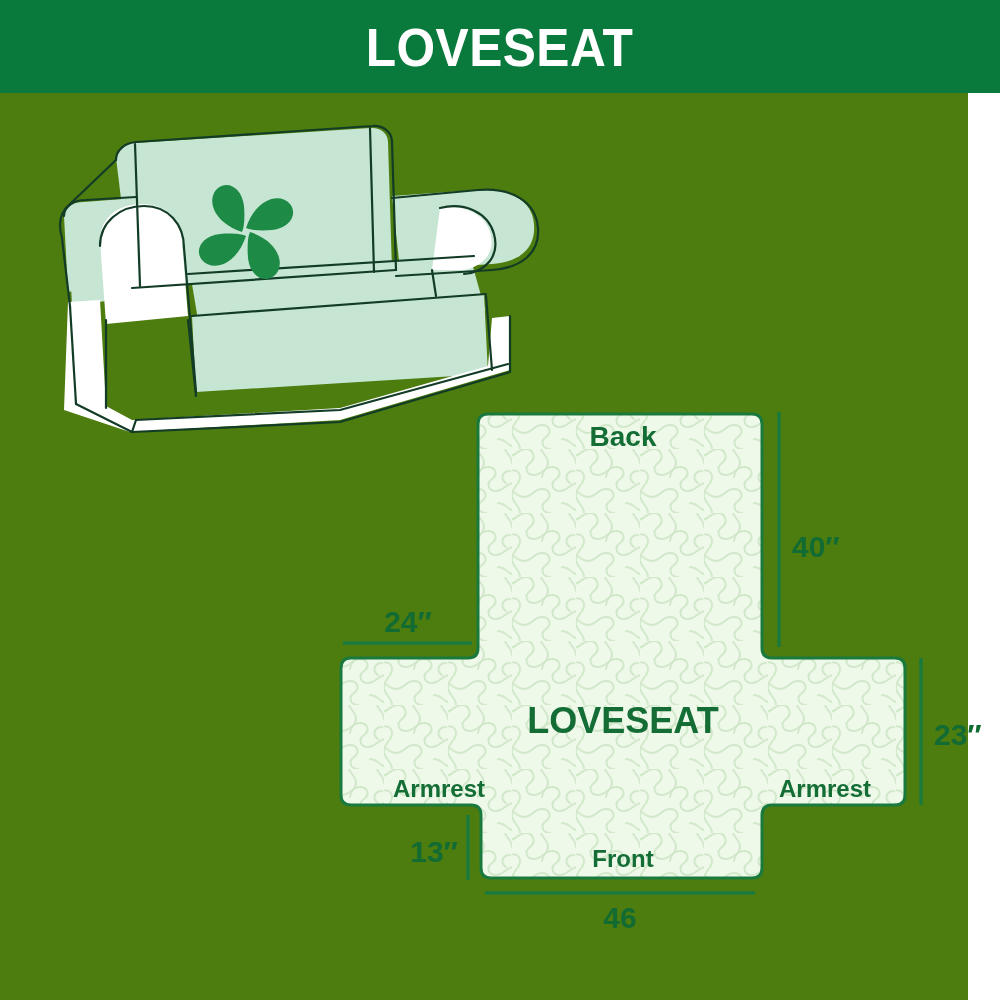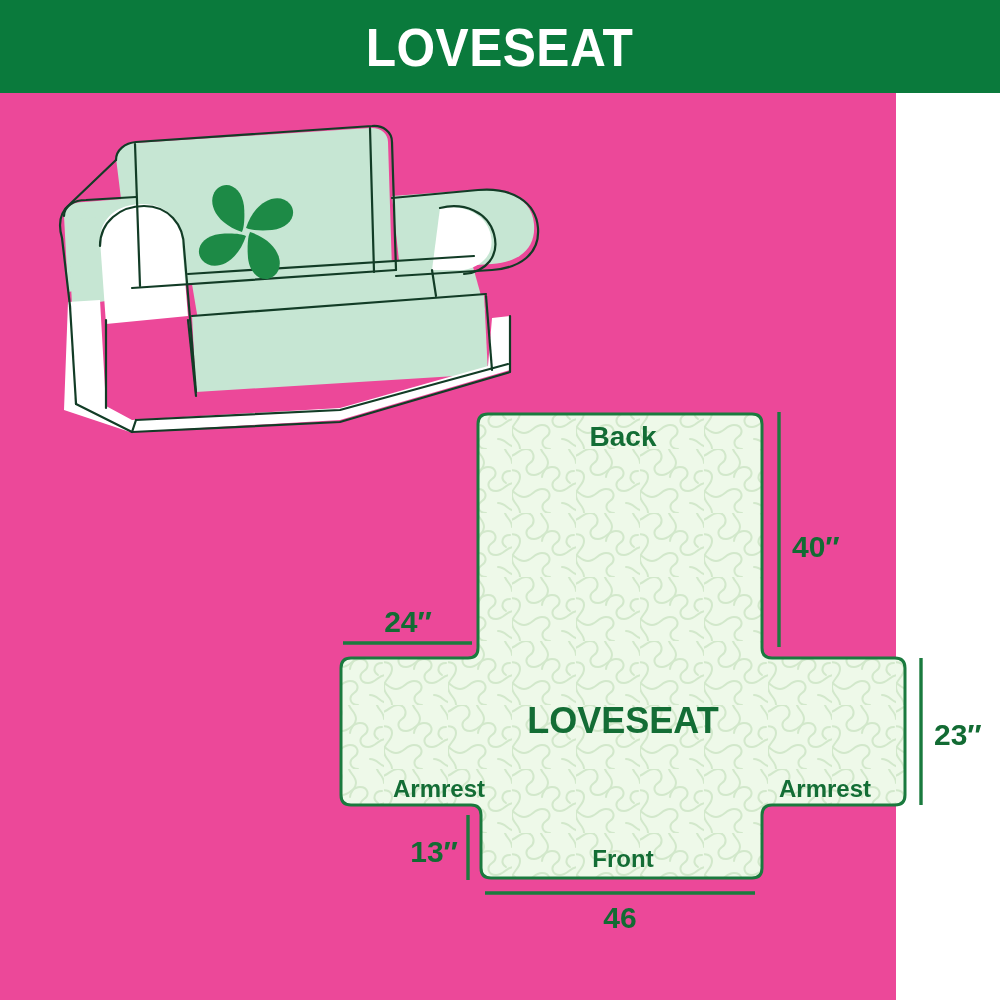--- a/index.html
+++ b/index.html
@@ -10,23 +10,23 @@
   body {
     width: 1000px;
     height: 1000px;
     font-family: "Liberation Sans", sans-serif;
     overflow: hidden;
     position: relative;
   }
 
   #page {
     position: relative;
-    width: 896px;
+    width: 968px;
     height: 1000px;
-    background: #ec4899;
+    background: #4d7c0f;
   }
 
   
   #header-banner {
     position: absolute;
     left: 0;
     top: 0;
     width: 1000px;
     height: 93px;
     background: #0a7a3c;

